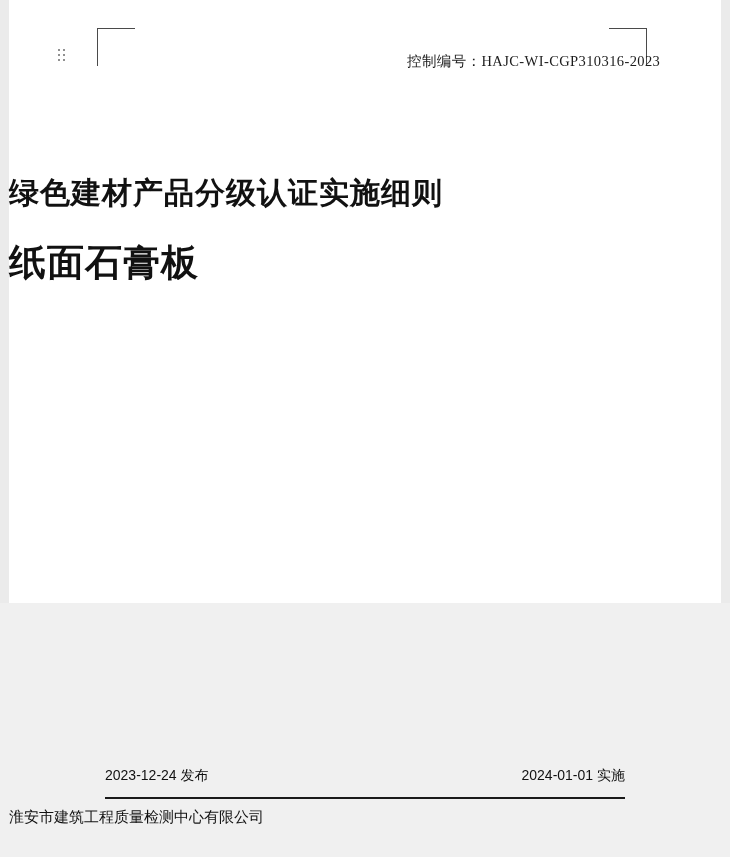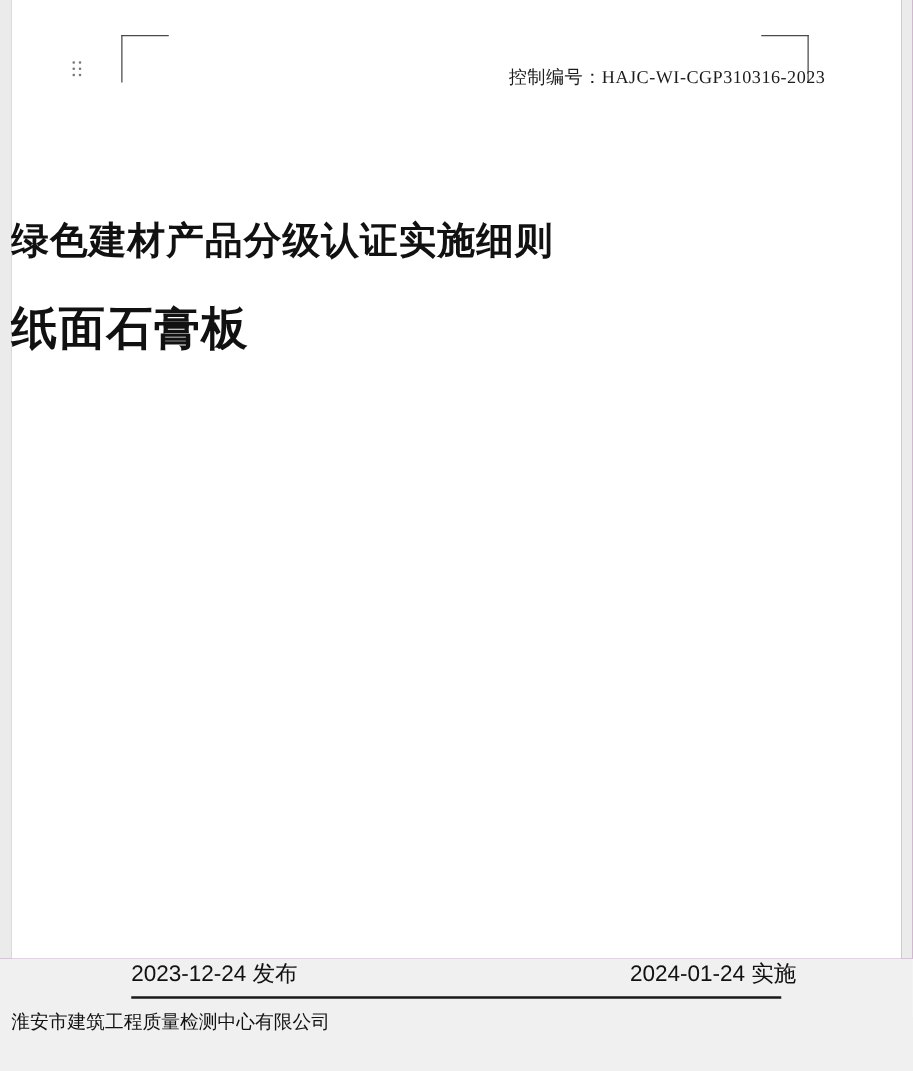--- a/index.html
+++ b/index.html
@@ -9,22 +9,22 @@
   }
   body {
     width: 730px;
     height: 857px;
     overflow: hidden;
     font-family: "Liberation Sans", sans-serif;
   }
   .page {
     position: relative;
     width: 730px;
-    height: 767px;
-    background: #701a75;
+    height: 603px;
+    background: #0ea5e9;
     box-sizing: border-box;
   }
   
   .page::before {
     content: "";
     position: absolute;
     left: 0; top: 0; bottom: 0;
     width: 9px;
     background: #ebebeb;
   }
@@ -113,25 +113,25 @@
     font-size: 37px;
     font-weight: 700;
     letter-spacing: 1px;
     color: #111;
     line-height: 1.5;
   }
 
   .footer-dates {
     position: absolute;
     left: 96px;
-    right: 84px;
+    right: 96px;
     top: 767px;
     display: flex;
     justify-content: space-between;
-    font-size: 18px;
+    font-size: 14px;
     color: #111;
     font-family: "Liberation Sans", sans-serif;
   }
   .footer-rule {
     position: absolute;
     left: 96px;
     right: 96px;
     top: 797px;
     height: 2px;
     background: #1a1a1a;
@@ -173,21 +173,21 @@
 
     <div class="control-no">控制编号：HAJC-WI-CGP310316-2023</div>
 
     <div class="title-block">
       <div class="title-main">绿色建材产品分级认证实施细则</div>
       <div class="title-sub">纸面石膏板</div>
     </div>
 
     <div class="footer-dates">
       <span>2023-12-24 发布</span>
-      <span>2024-01-24 实施</span>
+      <span>2024-01-01 实施</span>
     </div>
 
     <div class="footer-rule"></div>
 
     <div class="footer-org">淮安市建筑工程质量检测中心有限公司</div>
 
   </div>
 </div>
 
 </body></html>

